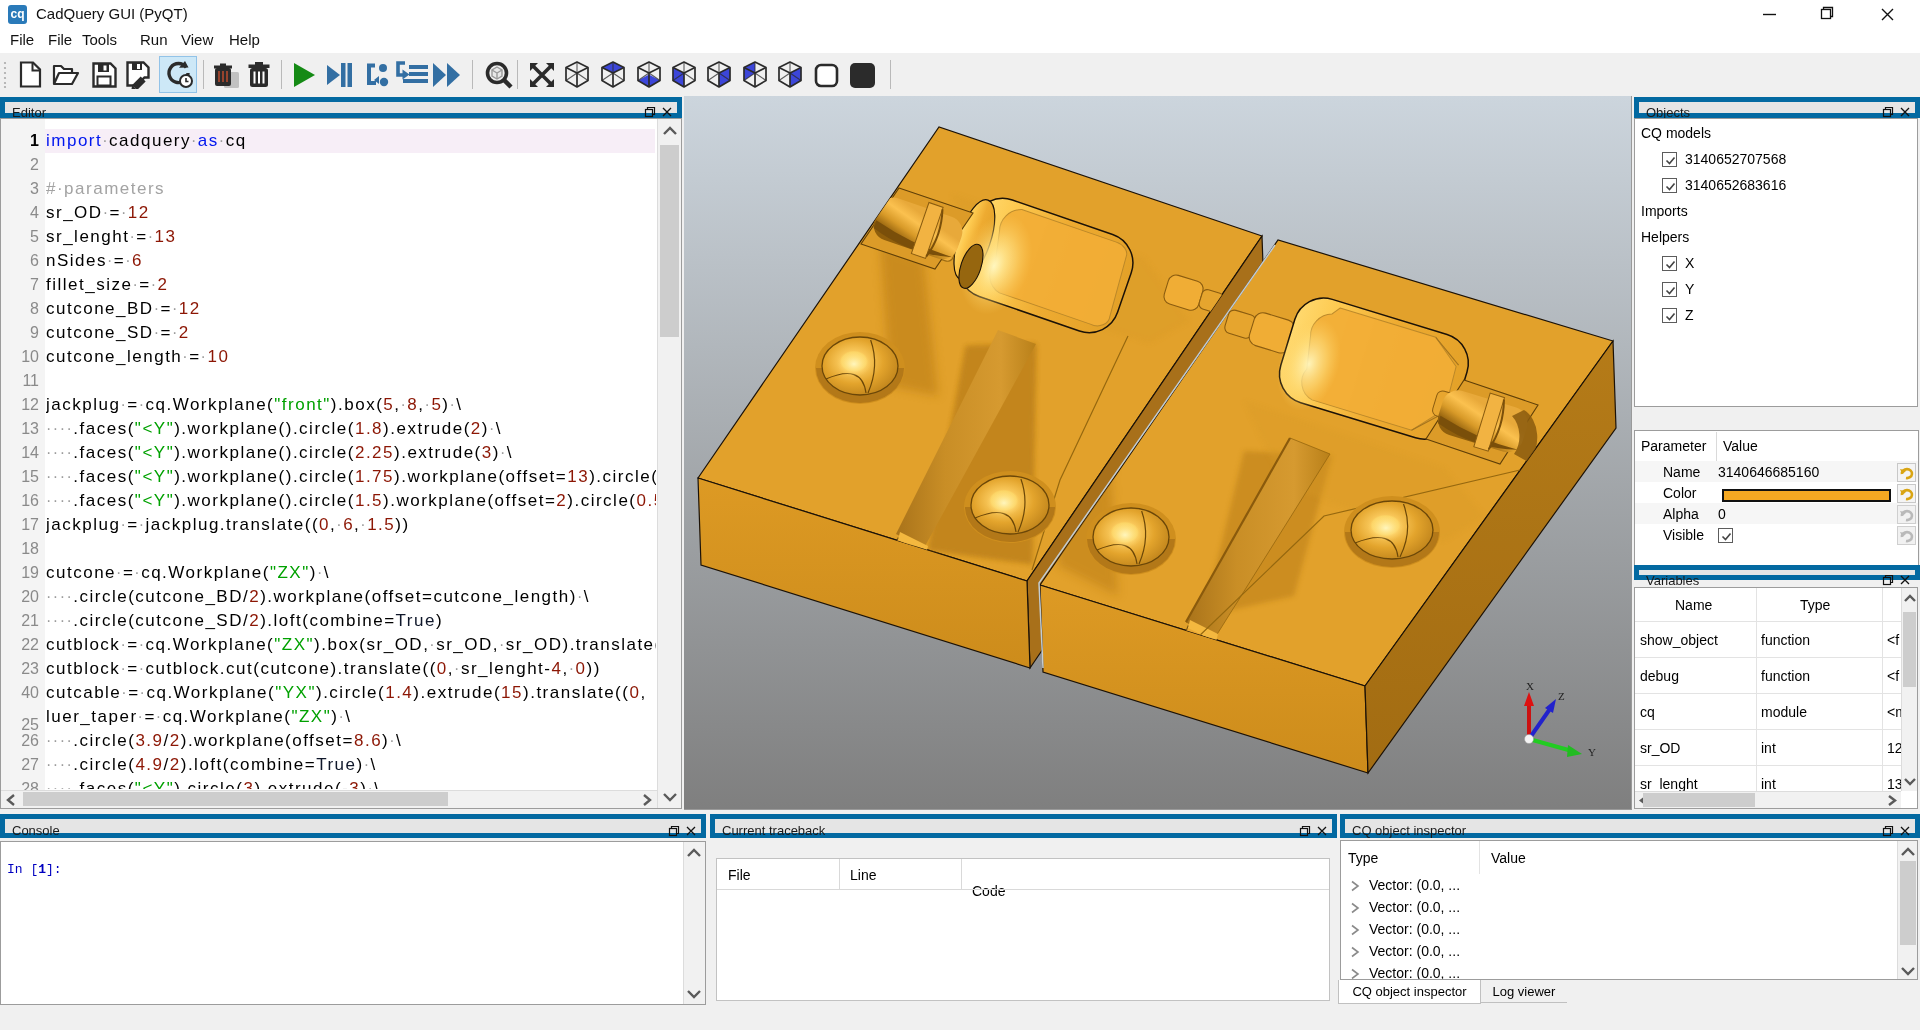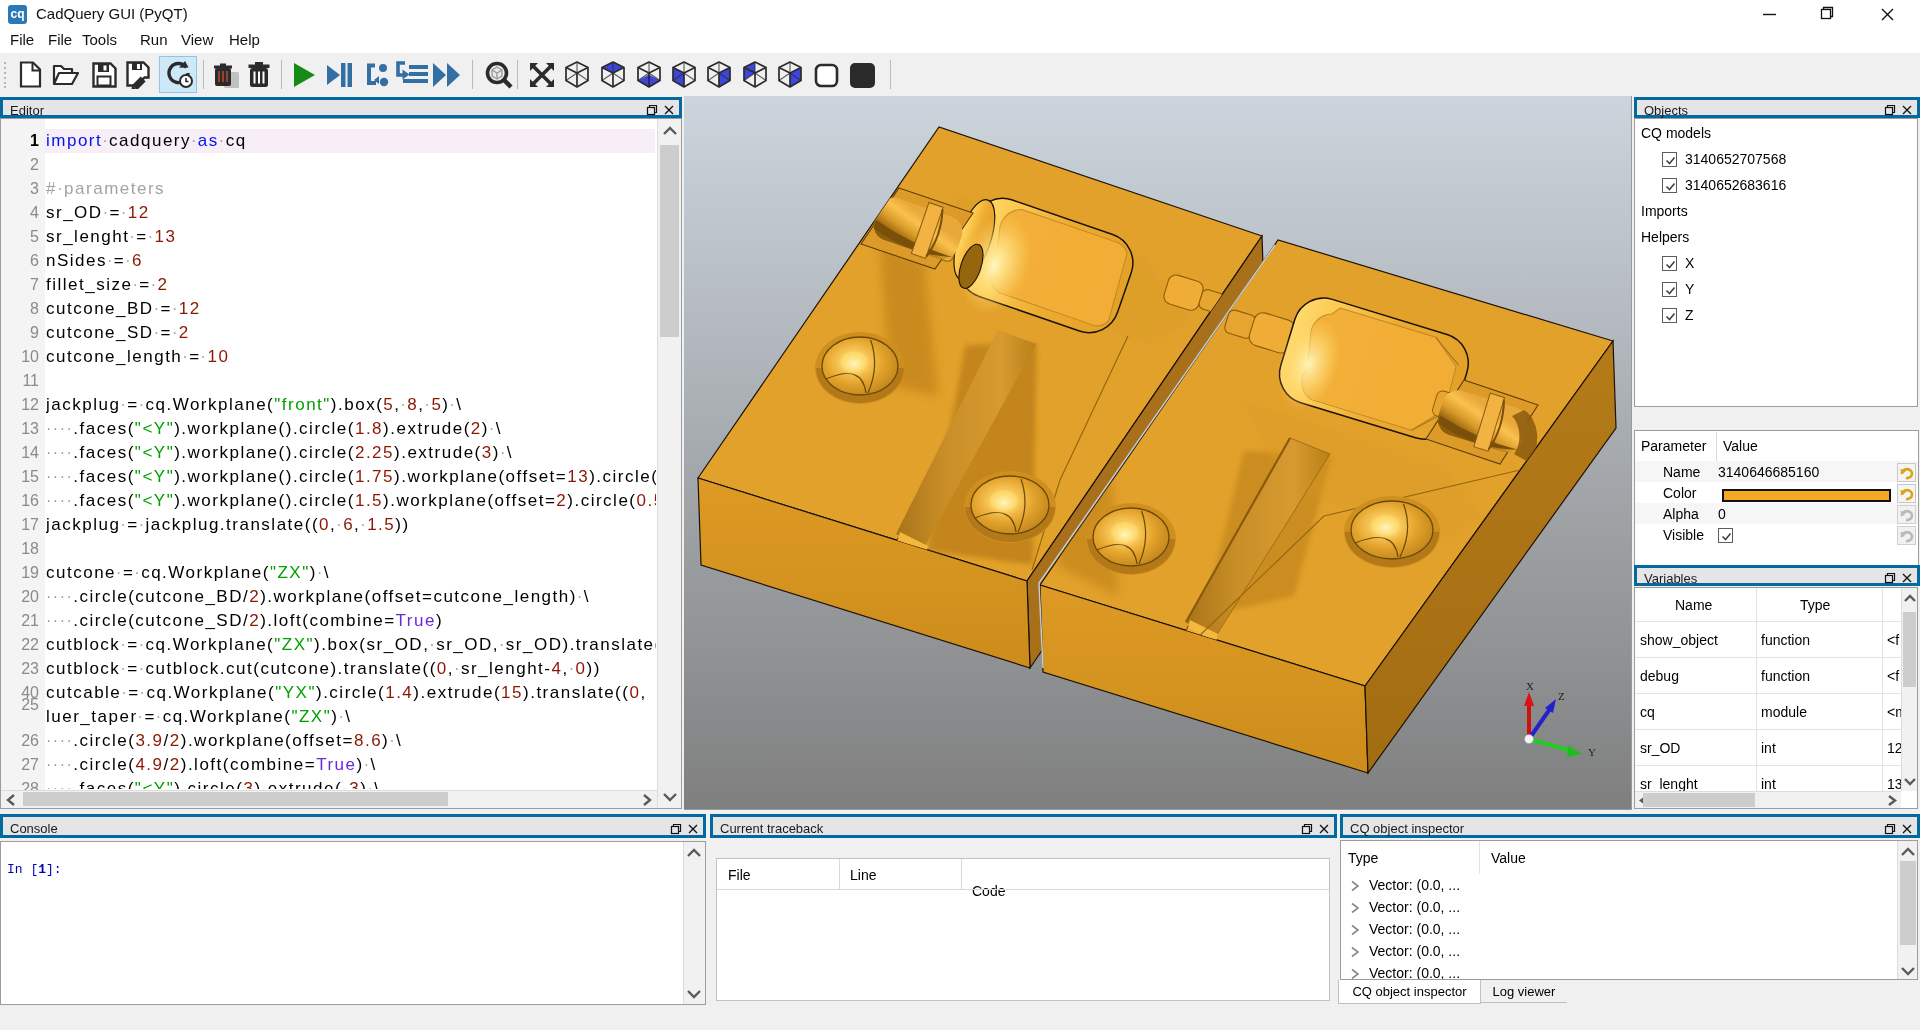--- a/index.html
+++ b/index.html
@@ -6,35 +6,35 @@
   font-family:"Liberation Sans", sans-serif; }
 .abs { position:absolute; }
 #titlebar { position:absolute; left:0; top:0; width:1920px; height:28px; background:#ffffff; }
 #logo { position:absolute; left:8px; top:5px; width:19px; height:19px; background:#2a7ab9;
   border-radius:3px; color:#fff; font-weight:bold; font-size:12px; text-align:center; line-height:19px; }
 #wtitle { position:absolute; left:36px; top:5px; font-size:15px; color:#111; }
 #menubar { position:absolute; left:0; top:28px; width:1920px; height:25px; background:#ffffff; }
 .mitem { position:absolute; top:3px; font-size:15px; color:#111; }
 #toolbar { position:absolute; left:0; top:53px; width:1920px; height:43px; background:#f0f0f0; }
 .tsep { position:absolute; top:60px; width:1px; height:29px; background:#b9b9b9; }
-.dockhdr { position:absolute; background:#e5e5e5; border:3px solid #0369a1; font-size:13px; color:#1a1a1a; }
+.dockhdr { position:absolute; background:#e5e5e5; border:5px solid #0369a1; font-size:13px; color:#1a1a1a; }
 .dockhdr .t { position:absolute; left:7px; top:3px; }
 .dockbtns { position:absolute; right:5px; top:3px; }
 .contentbox { position:absolute; background:#ffffff; border:1px solid #9c9c9c; }
 
 .sb { position:absolute; background:#f1f1f1; }
 .sbthumb { position:absolute; background:#cdcdcd; }
 .chev { stroke:#5a5a5a; stroke-width:2.4; fill:none; }
 
 #gutter { position:absolute; background:#f4f4f4; }
 .ln { position:absolute; width:38px; text-align:right; color:#8a8a8a; font-size:16px; }
 #code { position:absolute; font-size:17px; letter-spacing:1.5px; color:#000; white-space:pre; }
 .cl { position:absolute; left:0; height:24px; line-height:24px; }
 .kw { color:#0016ef; } .st { color:#00a100; } .nu { color:#8c1604; }
-.cm { color:#a3a3a3; } .tr { color:#6d28d9; }
+.cm { color:#a3a3a3; } .tr { color:#0f172a; }
 .ws { color:#9c9c9c; font-size:16px; } .t14 { font-size:14px; }
 .cb { position:absolute; width:15px; height:15px; background:#fff; border:1px solid #5c5c5c; }
 .cb svg { position:absolute; left:1px; top:1px; }
 </style></head>
 <body>
 
 <div id="titlebar">
   <div id="logo">cq</div>
   <div id="wtitle">CadQuery GUI (PyQT)</div>
   <svg class="abs" style="left:1745px;top:0" width="175" height="28">
@@ -252,21 +252,21 @@
       <div class="ln" style="top:346px;line-height:24px;height:24px">15</div>
       <div class="ln" style="top:370px;line-height:24px;height:24px">16</div>
       <div class="ln" style="top:394px;line-height:24px;height:24px">17</div>
       <div class="ln" style="top:418px;line-height:24px;height:24px">18</div>
       <div class="ln" style="top:442px;line-height:24px;height:24px">19</div>
       <div class="ln" style="top:466px;line-height:24px;height:24px">20</div>
       <div class="ln" style="top:490px;line-height:24px;height:24px">21</div>
       <div class="ln" style="top:514px;line-height:24px;height:24px">22</div>
       <div class="ln" style="top:538px;line-height:24px;height:24px">23</div>
       <div class="ln" style="top:562px;line-height:24px;height:24px">40</div>
-      <div class="ln" style="top:574px;line-height:24px;height:24px">25</div>
+      <div class="ln" style="top:594px;line-height:24px;height:24px">25</div>
       <div class="ln" style="top:610px;line-height:24px;height:24px">26</div>
       <div class="ln" style="top:634px;line-height:24px;height:24px">27</div>
       <div class="ln" style="top:658px;line-height:24px;height:24px">28</div>
     </div>
   <div id="code" style="left: 45px; top: 0px; width: 610px; height: 670px; overflow: hidden; position: absolute;"><div class="cl" style="top:10px"><span class="kw">import</span><span class="ws">·</span>cadquery<span class="ws">·</span><span class="kw">as</span><span class="ws">·</span>cq</div><div class="cl" style="top:34px"></div><div class="cl" style="top:58px"><span class="cm">#·parameters</span></div><div class="cl" style="top:82px">sr_OD<span class="ws">·</span>=<span class="ws">·</span><span class="nu">12</span></div><div class="cl" style="top:106px">sr_lenght<span class="ws">·</span>=<span class="ws">·</span><span class="nu">13</span></div><div class="cl" style="top:130px">nSides<span class="ws">·</span>=<span class="ws">·</span><span class="nu">6</span></div><div class="cl" style="top:154px">fillet_size<span class="ws">·</span>=<span class="ws">·</span><span class="nu">2</span></div><div class="cl" style="top:178px">cutcone_BD<span class="ws">·</span>=<span class="ws">·</span><span class="nu">12</span></div><div class="cl" style="top:202px">cutcone_SD<span class="ws">·</span>=<span class="ws">·</span><span class="nu">2</span></div><div class="cl" style="top:226px">cutcone_length<span class="ws">·</span>=<span class="ws">·</span><span class="nu">10</span></div><div class="cl" style="top:250px"></div><div class="cl" style="top:274px">jackplug<span class="ws">·</span>=<span class="ws">·</span>cq.Workplane(<span class="st">"front"</span>).box(<span class="nu">5</span>,<span class="ws">·</span><span class="nu">8</span>,<span class="ws">·</span><span class="nu">5</span>)<span class="ws">·</span>\</div><div class="cl" style="top:298px"><span class="ws">····</span>.faces(<span class="st">"&lt;Y"</span>).workplane().circle(<span class="nu">1.8</span>).extrude(<span class="nu">2</span>)<span class="ws">·</span>\</div><div class="cl" style="top:322px"><span class="ws">····</span>.faces(<span class="st">"&lt;Y"</span>).workplane().circle(<span class="nu">2.25</span>).extrude(<span class="nu">3</span>)<span class="ws">·</span>\</div><div class="cl" style="top:346px"><span class="ws">····</span>.faces(<span class="st">"&lt;Y"</span>).workplane().circle(<span class="nu">1.75</span>).workplane(offset=<span class="nu">13</span>).circle()</div><div class="cl" style="top:370px"><span class="ws">····</span>.faces(<span class="st">"&lt;Y"</span>).workplane().circle(<span class="nu">1.5</span>).workplane(offset=<span class="nu">2</span>).circle(<span class="nu">0.5</span>)</div><div class="cl" style="top:394px">jackplug<span class="ws">·</span>=<span class="ws">·</span>jackplug.translate((<span class="nu">0</span>,<span class="ws">·</span><span class="nu">6</span>,<span class="ws">·</span><span class="nu">1.5</span>))</div><div class="cl" style="top:418px"></div><div class="cl" style="top:442px">cutcone<span class="ws">·</span>=<span class="ws">·</span>cq.Workplane(<span class="st">"ZX"</span>)<span class="ws">·</span>\</div><div class="cl" style="top:466px"><span class="ws">····</span>.circle(cutcone_BD/<span class="nu">2</span>).workplane(offset=cutcone_length)<span class="ws">·</span>\</div><div class="cl" style="top:490px"><span class="ws">····</span>.circle(cutcone_SD/<span class="nu">2</span>).loft(combine=<span class="tr">True</span>)</div><div class="cl" style="top:514px">cutblock<span class="ws">·</span>=<span class="ws">·</span>cq.Workplane(<span class="st">"ZX"</span>).box(sr_OD,<span class="ws">·</span>sr_OD,<span class="ws">·</span>sr_OD).translate((</div><div class="cl" style="top:538px">cutblock<span class="ws">·</span>=<span class="ws">·</span>cutblock.cut(cutcone).translate((<span class="nu">0</span>,<span class="ws">·</span>sr_lenght-<span class="nu">4</span>,<span class="ws">·</span><span class="nu">0</span>))</div><div class="cl" style="top:562px">cutcable<span class="ws">·</span>=<span class="ws">·</span>cq.Workplane(<span class="st">"YX"</span>).circle(<span class="nu">1.4</span>).extrude(<span class="nu">15</span>).translate((<span class="nu">0</span>,</div><div class="cl" style="top:586px">luer_taper<span class="ws">·</span>=<span class="ws">·</span>cq.Workplane(<span class="st">"ZX"</span>)<span class="ws">·</span>\</div><div class="cl" style="top:610px"><span class="ws">····</span>.circle(<span class="nu">3.9</span>/<span class="nu">2</span>).workplane(offset=<span class="nu">8.6</span>)<span class="ws">·</span>\</div><div class="cl" style="top:634px"><span class="ws">····</span>.circle(<span class="nu">4.9</span>/<span class="nu">2</span>).loft(combine=<span class="tr">True</span>)<span class="ws">·</span>\</div><div class="cl" style="top:658px"><span class="ws">····</span>.faces(<span class="st">"&lt;Y"</span>).circle(<span class="nu">3</span>).extrude(-<span class="nu">3</span>)<span class="ws">·</span>\</div></div>
 
   <div class="sb" style="left:656px;top:0;width:25px;height:689px;border-left:1px solid #dcdcdc"></div>
   <svg class="abs" style="left:661px;top:6px" width="16" height="12">
       <path class="chev" d="M 2 9 L 8 3 L 14 9"></path>
     </svg>
@@ -535,21 +535,21 @@
         <path d="M 5 11 a 5 4.5 0 1 1 4 4 " fill="none" stroke="#b9b9b9" stroke-width="2.6"></path>
         <path d="M 3 6 l 2.5 5 l 4 -3.5 z" fill="#b9b9b9"></path>
       </svg></div>
     <div class="abs" style="left:262px;top:95px"><svg width="19" height="19">
         <rect x="0.5" y="0.5" width="18" height="18" fill="#f1f1f1" stroke="#cfcfcf"></rect>
         <path d="M 5 11 a 5 4.5 0 1 1 4 4 " fill="none" stroke="#b9b9b9" stroke-width="2.6"></path>
         <path d="M 3 6 l 2.5 5 l 4 -3.5 z" fill="#b9b9b9"></path>
       </svg></div>
   </div>
 
-<div class="dockhdr" style="left:1634px;top:565px;width:286px;height:21px">
+<div class="dockhdr" style="left:1634px;top:565px;width:286px;height:15px">
     <span class="t">Variables</span>
   <svg class="dockbtns" width="30" height="14">
       <rect x="3.5" y="4.5" width="7" height="7" fill="none" stroke="#111" stroke-width="1.2"></rect>
       <path d="M 5.5 4.5 v-2 h 7 v 7 h-2" fill="none" stroke="#111" stroke-width="1.2"></path>
       <path d="M 21 3 l 8 8 M 29 3 l -8 8" stroke="#111" stroke-width="1.3"></path>
     </svg>
 </div>
 <div class="contentbox" style="left:1634px;top:587px;width:284px;height:222px;overflow:hidden" id="vartable">
     <div class="abs t14" style="left:40px;top:9px">Name</div>
     <div class="abs t14" style="left:165px;top:9px">Type</div>

